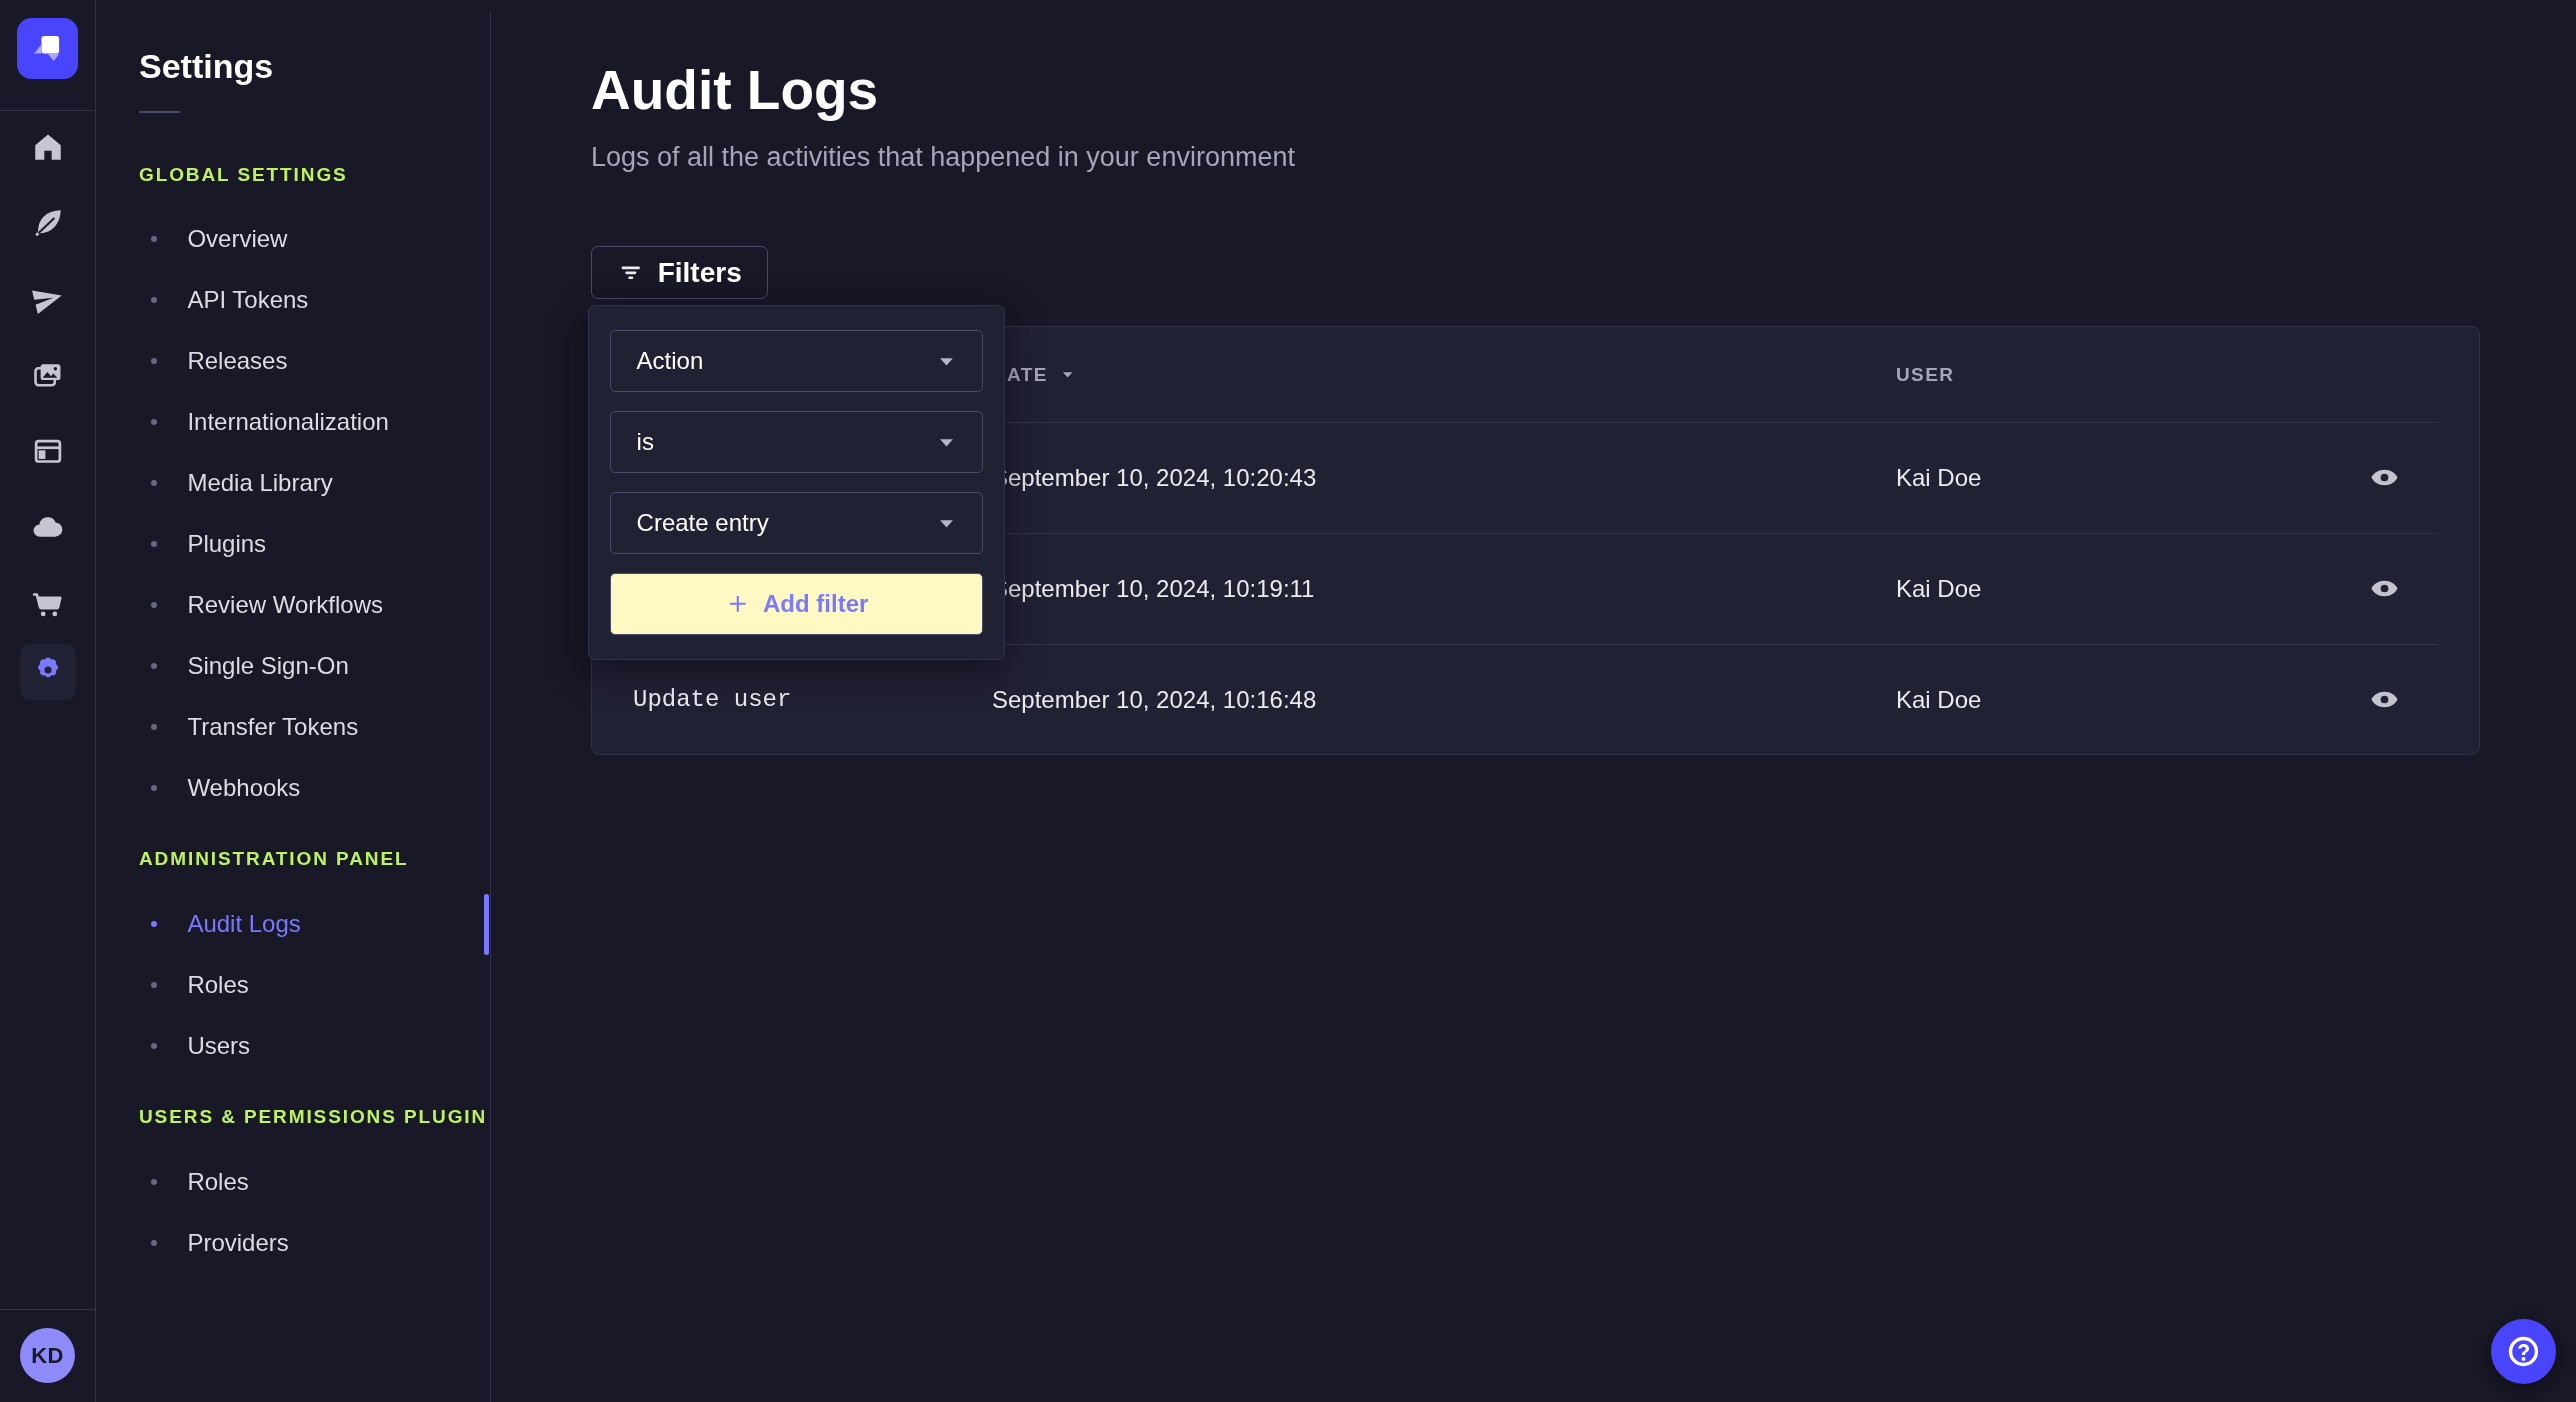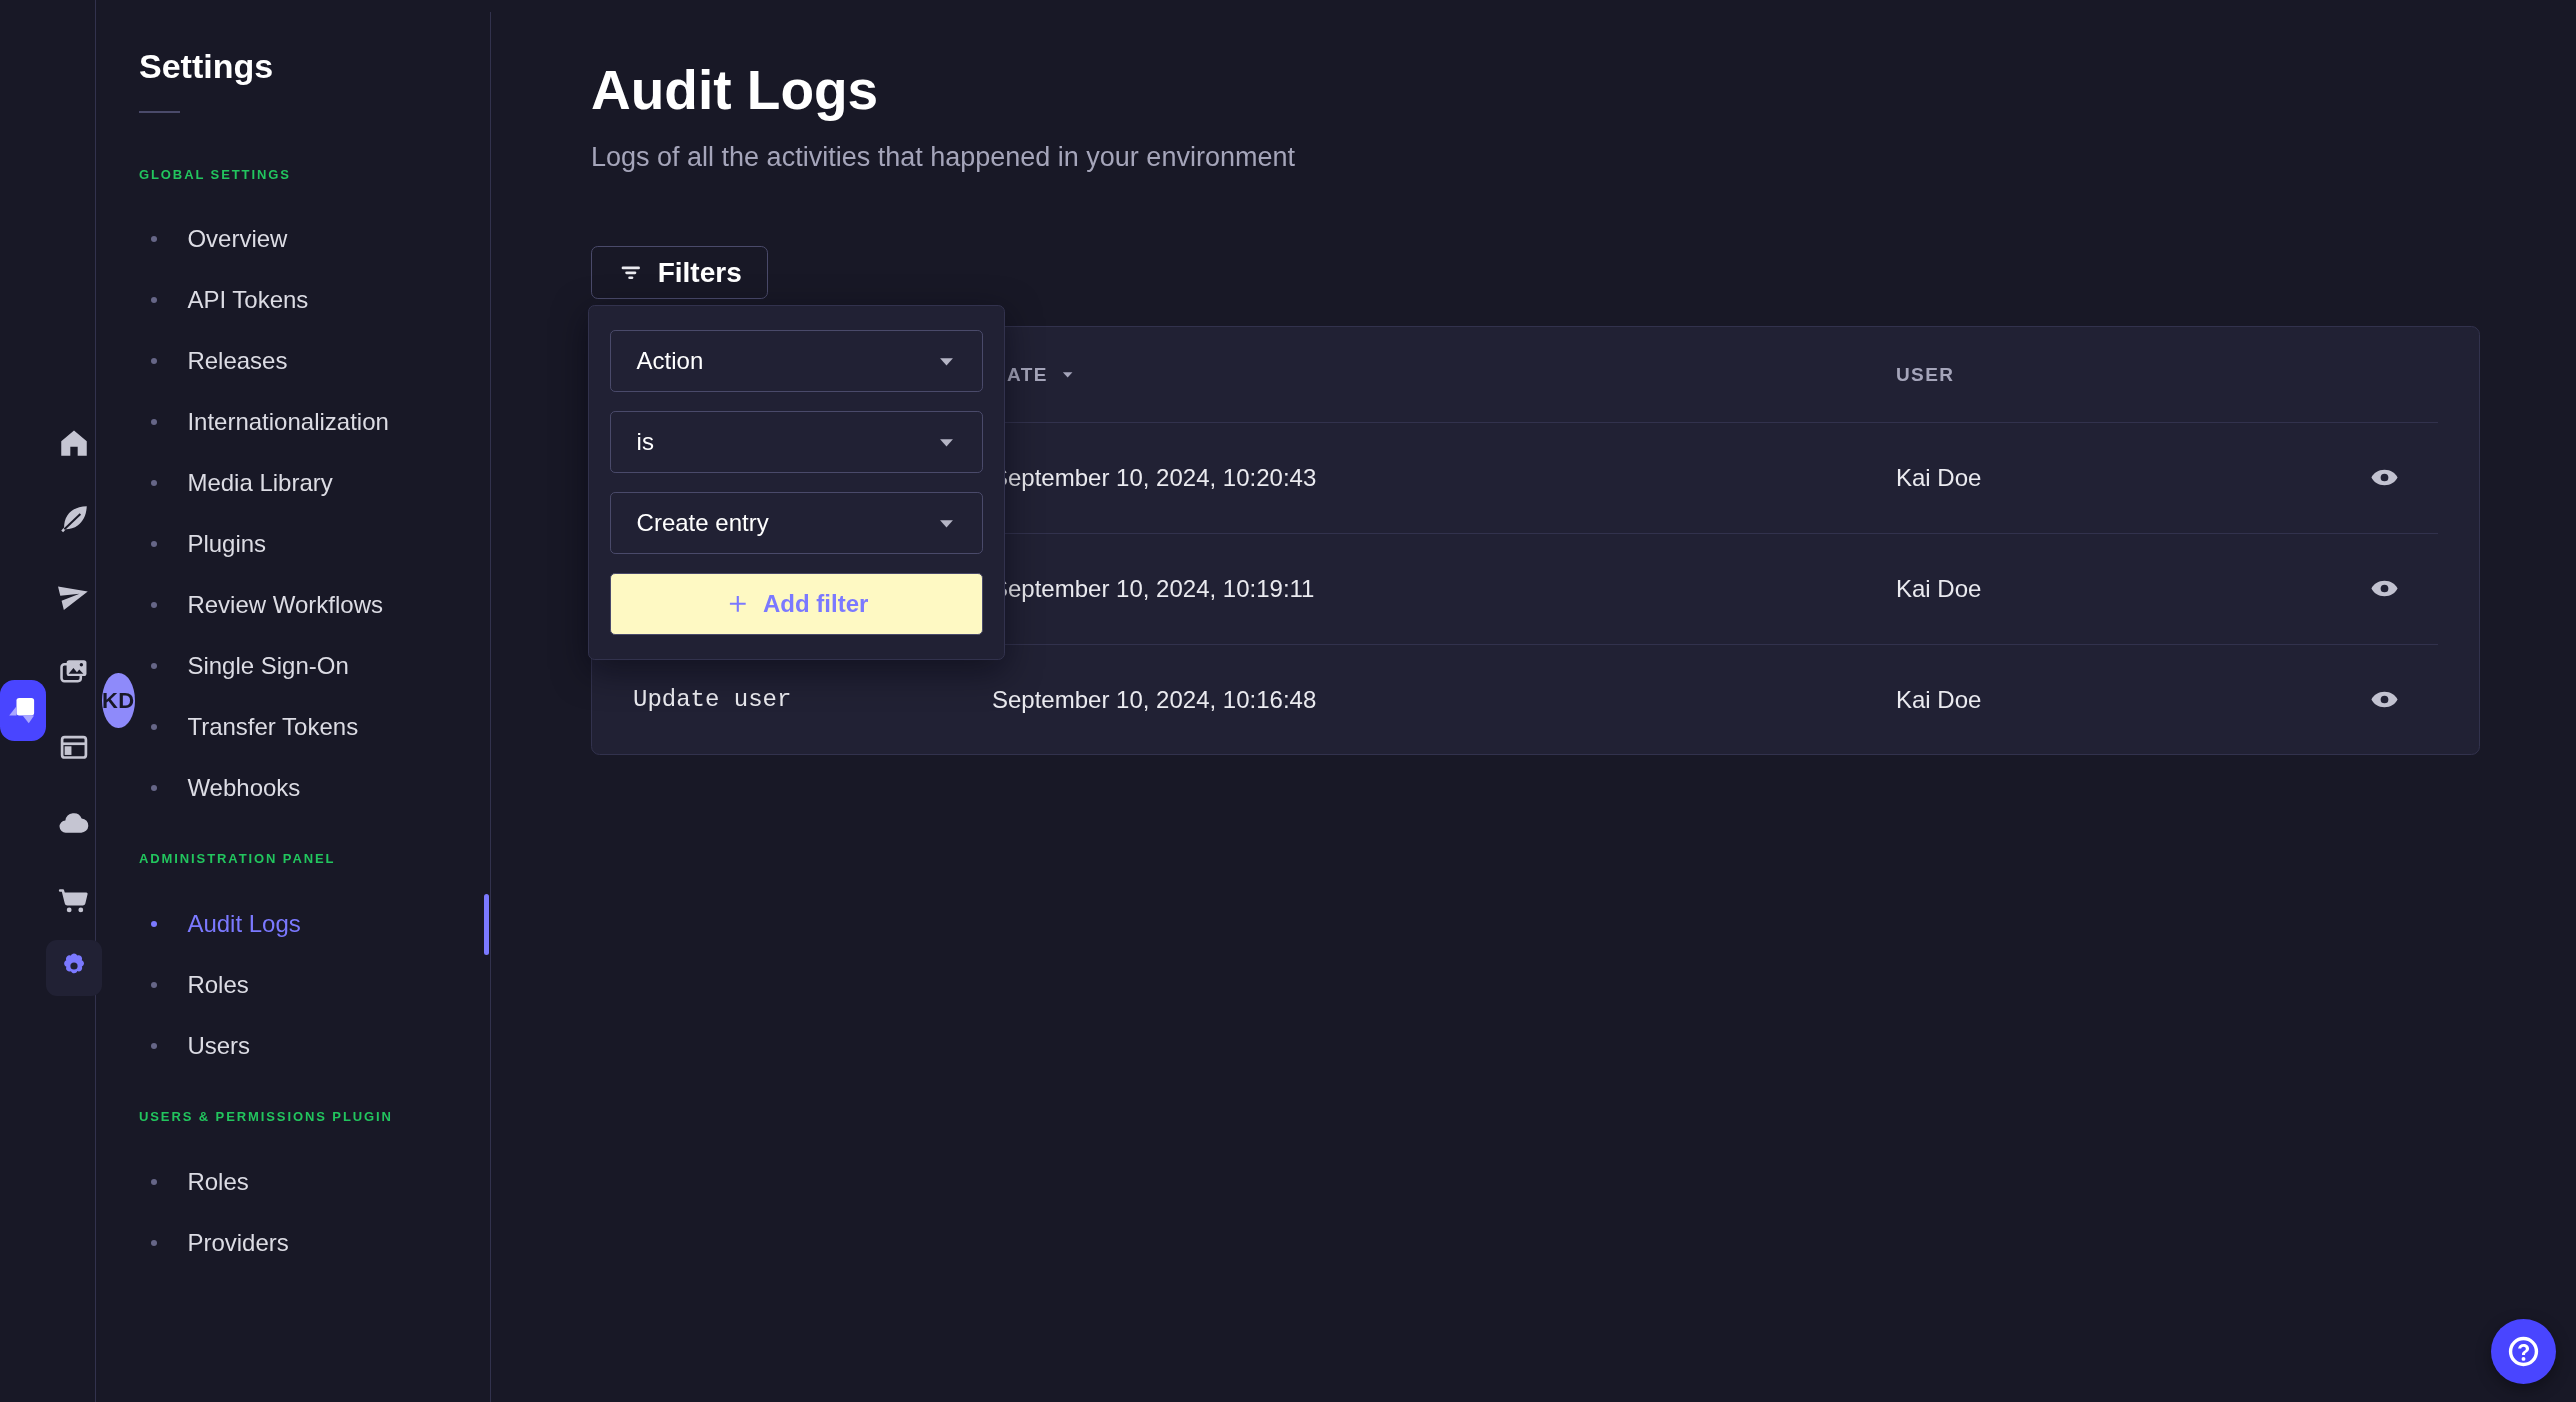--- a/index.html
+++ b/index.html
@@ -1,43 +1,43 @@
 <!DOCTYPE html>
 <html style="font-size:13.6px"><head>
 <meta charset="utf-8">
 <style>
   html,body{margin:0;padding:0;background:#0f0f1a;}
   #app{position:relative;width:2576px;height:1402px;background:#181826;overflow:hidden;
        color:#fff;font-family:"Liberation Sans",sans-serif;}
 
   
   .rail{position:absolute;top:0;bottom:0;left:0;width:96px;box-sizing:border-box;
-        border-right:0.9px solid #32324d;display:flex;flex-direction:row;align-items:center;}
+        border-right:0.9px solid #32324d;display:flex;flex-direction:column;align-items:center;}
   .logo{margin-top:18px;width:61px;height:61px;border-radius:14.5px;background:#4945ff;
         display:flex;align-items:center;justify-content:center;cursor:pointer;}
   .rail-sep{margin-top:31px;width:100%;height:0.9px;background:#32324d;}
   .rail-icons{padding-top:19px;display:flex;flex-direction:column;align-items:center;}
   .rail-btn{width:34px;height:34px;margin-bottom:42px;display:flex;align-items:center;
             justify-content:center;cursor:pointer;}
   .rail-btn.last{margin-bottom:0;}
   .gear-btn{margin-top:24px;width:56px;height:56px;border-radius:11px;background:#212134;
             display:flex;align-items:center;justify-content:center;cursor:pointer;}
   .rail-spacer{flex:1;}
   .rail-bottom-sep{width:100%;height:0.9px;background:#32324d;}
   .avatar{margin:18px 0 19px;width:55px;height:55px;border-radius:50%;background:#8e8afa;
           color:#181826;font-weight:700;font-size:22px;display:flex;align-items:center;
           justify-content:center;letter-spacing:0.4px;cursor:pointer;}
 
   
   .sidebar{position:absolute;top:12px;bottom:0;left:96px;width:395px;box-sizing:border-box;
            border-right:0.9px solid #32324d;padding-left:43px;overflow:hidden;}
   .sb-title{margin:0;padding-top:34px;font-size:34px;line-height:41px;font-weight:700;color:#fff;}
   .sb-rule{margin-top:24px;width:41px;height:1.7px;background:#4a4a6a;}
-  .section-label{margin:9.4px 0 4.3px;height:61px;line-height:61px;font-size:13px;font-weight:700;
-                 letter-spacing:1.9px;color:#22c55e;white-space:nowrap;}
+  .section-label{margin:9.4px 0 4.3px;height:61px;line-height:61px;font-size:19px;font-weight:700;
+                 letter-spacing:1.9px;color:#bef264;white-space:nowrap;}
   .section.first .section-label{margin-top:31px;}
   .sb-list{list-style:none;margin:0;padding:0;}
   .sb-item{position:relative;height:61px;display:flex;align-items:center;font-size:24px;
            color:#dcdce4;cursor:pointer;gap:10px;}
   .dot{width:6px;height:6px;border-radius:50%;background:#666687;margin:0 20.4px 0 12px;flex:none;}
   .sb-item.active{color:#7b79ff;}
   .sb-item.active .dot{background:#7b79ff;}
   .sb-item.active::after{content:"";position:absolute;right:0.9px;top:0;width:5.1px;height:100%;
                          background:#7b79ff;border-radius:2.6px;}
 

